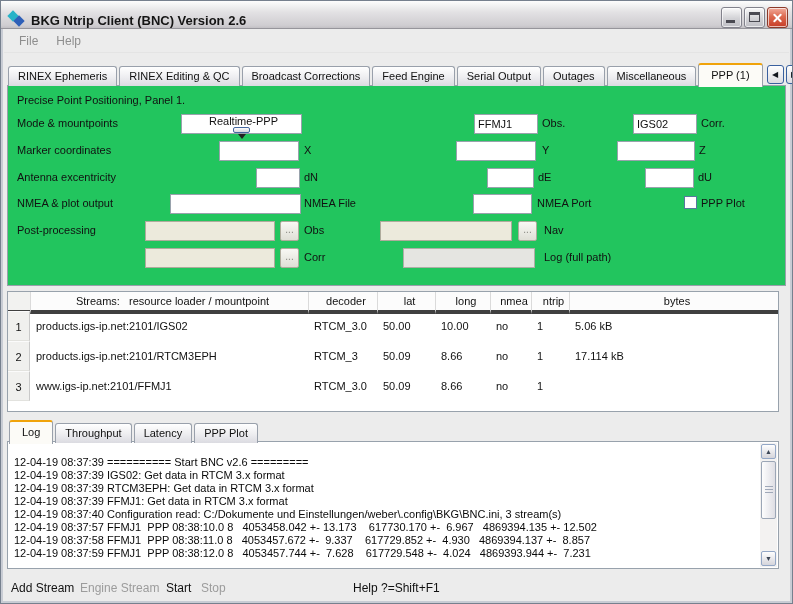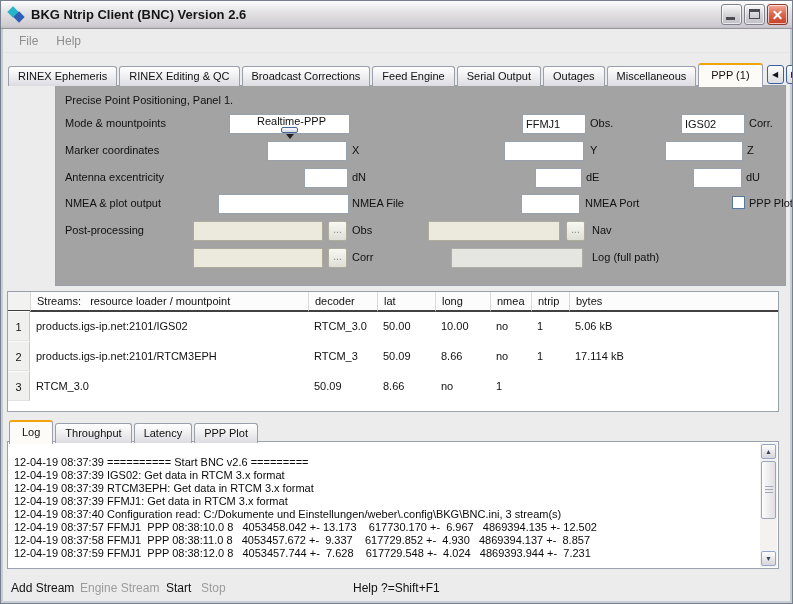--- a/index.html
+++ b/index.html
@@ -8,21 +8,21 @@
     position:relative; width:793px; height:604px; margin:0 auto;
     background:#ECECEC; border:1px solid #76808E;
     box-shadow: inset 0 0 0 2px #C8CCD4;
     overflow:hidden; font-size:11px; color:#111;
   }
   
   .titlebar {
     position:absolute; top:0; left:0; right:0; height:28px;
     background:linear-gradient(#FDFDFD, #E3E2E4 40%, #CFCDD1 90%, #C2C0C4);
     border-bottom:1px solid #96959B;
-    display:flex; align-items:center; padding:0 4px 0 7px;
+    display:flex; align-items:flex-end; padding:0 4px 0 7px;
   }
   .app-icon { position:relative; width:18px; height:18px; margin-right:5px; }
   .app-icon .d1, .app-icon .d2 { position:absolute; width:8px; height:8px; transform:rotate(45deg); }
   .app-icon .d1 { left:1px; top:2px; background:#27B3C8; }
   .app-icon .d2 { left:7px; top:7px; background:#2E5FB8; }
   .title { font-weight:bold; font-size:13px; color:#151515; flex:1; }
   .winbtns { display:flex; gap:2px; }
   .wbtn {
     width:21px; height:21px; border:1px solid #82828C; border-radius:3px;
     background:linear-gradient(#FAFAFA,#D2D2D6 55%,#BFBFC5);
@@ -52,21 +52,21 @@
   }
   .tab-scroll { margin-left:auto; display:flex; align-items:flex-end; padding-bottom:2px; }
   .arrbtn {
     width:17px; height:19px; margin-left:2px; border:1px solid #39609F; border-radius:3px;
     background:linear-gradient(#FEFEFE,#DCDCE2); color:#10151D; font-size:8px;
     display:flex; align-items:center; justify-content:center; cursor:pointer;
   }
   
   .panel {
     position:absolute; top:84px; left:6px; right:6px; height:201px;
-    background:#a3a3a3; border:1px solid #99A0AB;margin-left:48px;
+    background:#22c55e; border:1px solid #99A0AB;
   }
   .panel .lbl { position:absolute; white-space:nowrap; }
   .inp {
     position:absolute; height:20px; border:1px solid #98A2AC; background:#FFF;
     font-family:"Liberation Sans", sans-serif; font-size:11px; padding:0 3px; color:#111;
   }
   .inp.dis { background:#ECEADC; border-color:#AEAB9C; }
   .inp.dis2 { background:#E5E5E1; border-color:#AEAEA6; }
   .combo { position:absolute; height:20px; border:1px solid #98A2AC; background:#FFF; display:flex; align-items:center; cursor:pointer;flex-direction:column; }
   .combo .val { flex:1; padding-left:4px; }
@@ -81,21 +81,21 @@
   .browse {
     position:absolute; width:19px; height:20px; border:1px solid #AEAB9C; border-radius:2px;
     background:linear-gradient(#F8F8F4,#DFDFD6); color:#8A8A84; font-size:10px; line-height:16px;
     text-align:center; cursor:pointer;
   }
   .chk { position:absolute; width:13px; height:13px; background:#FFF; border:1px solid #58789F; cursor:pointer; }
   
   .streams { position:absolute; top:290px; left:6px; right:13px; height:121px; background:#FFF; border:1px solid #98A2AC; overflow:hidden; }
   .trow { display:grid; grid-template-columns:22px 278px 69px 58px 55px 41px 38px auto; }
   .trow.head { height:19px; background:#FCFCFC; }
-  .trow.head > div { line-height:18px; border-bottom:2px solid #404040; border-left:1px solid #DADADA; padding-left:6px; white-space:pre; }
+  .trow.head > div { line-height:18px; border-bottom:4px solid #404040; border-left:1px solid #DADADA; padding-left:6px; white-space:pre;text-align:center; }
   .trow.head > div:first-child { border-left:none; background:#F2F2F0; }
   .trow.data { height:30px; }
   .trow.data > div { line-height:30px; padding-left:6px; white-space:nowrap; overflow:hidden; }
   .rownum { background:#F0F0EE; border-right:1px solid #C9C9C9; border-bottom:1px solid #E2E2DE; border-top:1px solid #FBFBFB; text-align:center; padding-left:0 !important; }
   
   .logbox { position:absolute; top:440px; left:6px; right:13px; height:128px; background:#FFF; border:1px solid #98A2AC; padding:14px 16px 0 6px; overflow:hidden; }
   .logline { white-space:pre; font-size:11px; line-height:13px; color:#0A0A0A; }
   .vscroll { position:absolute; top:1px; right:1px; bottom:1px; width:17px; background:#F3F2F1; }
   .sbtn {
     position:absolute; left:1px; width:15px; height:15px; border:1px solid #93A7C6; border-radius:2px;
@@ -237,20 +237,21 @@
       <div>products.igs-ip.net:2101/RTCM3EPH</div>
       <div>RTCM_3</div>
       <div>50.09</div>
       <div>8.66</div>
       <div>no</div>
       <div>1</div>
       <div>17.114 kB</div>
     </div>
     <div class="trow data">
       <div class="rownum">3</div>
+      <div>www.igs-ip.net:2101/FFMJ1</div>
       <div>RTCM_3.0</div>
       <div>50.09</div>
       <div>8.66</div>
       <div>no</div>
       <div>1</div>
     </div>
   </div>
 
   <div class="tabbar bottom">
     <span class="tab active">Log</span>

